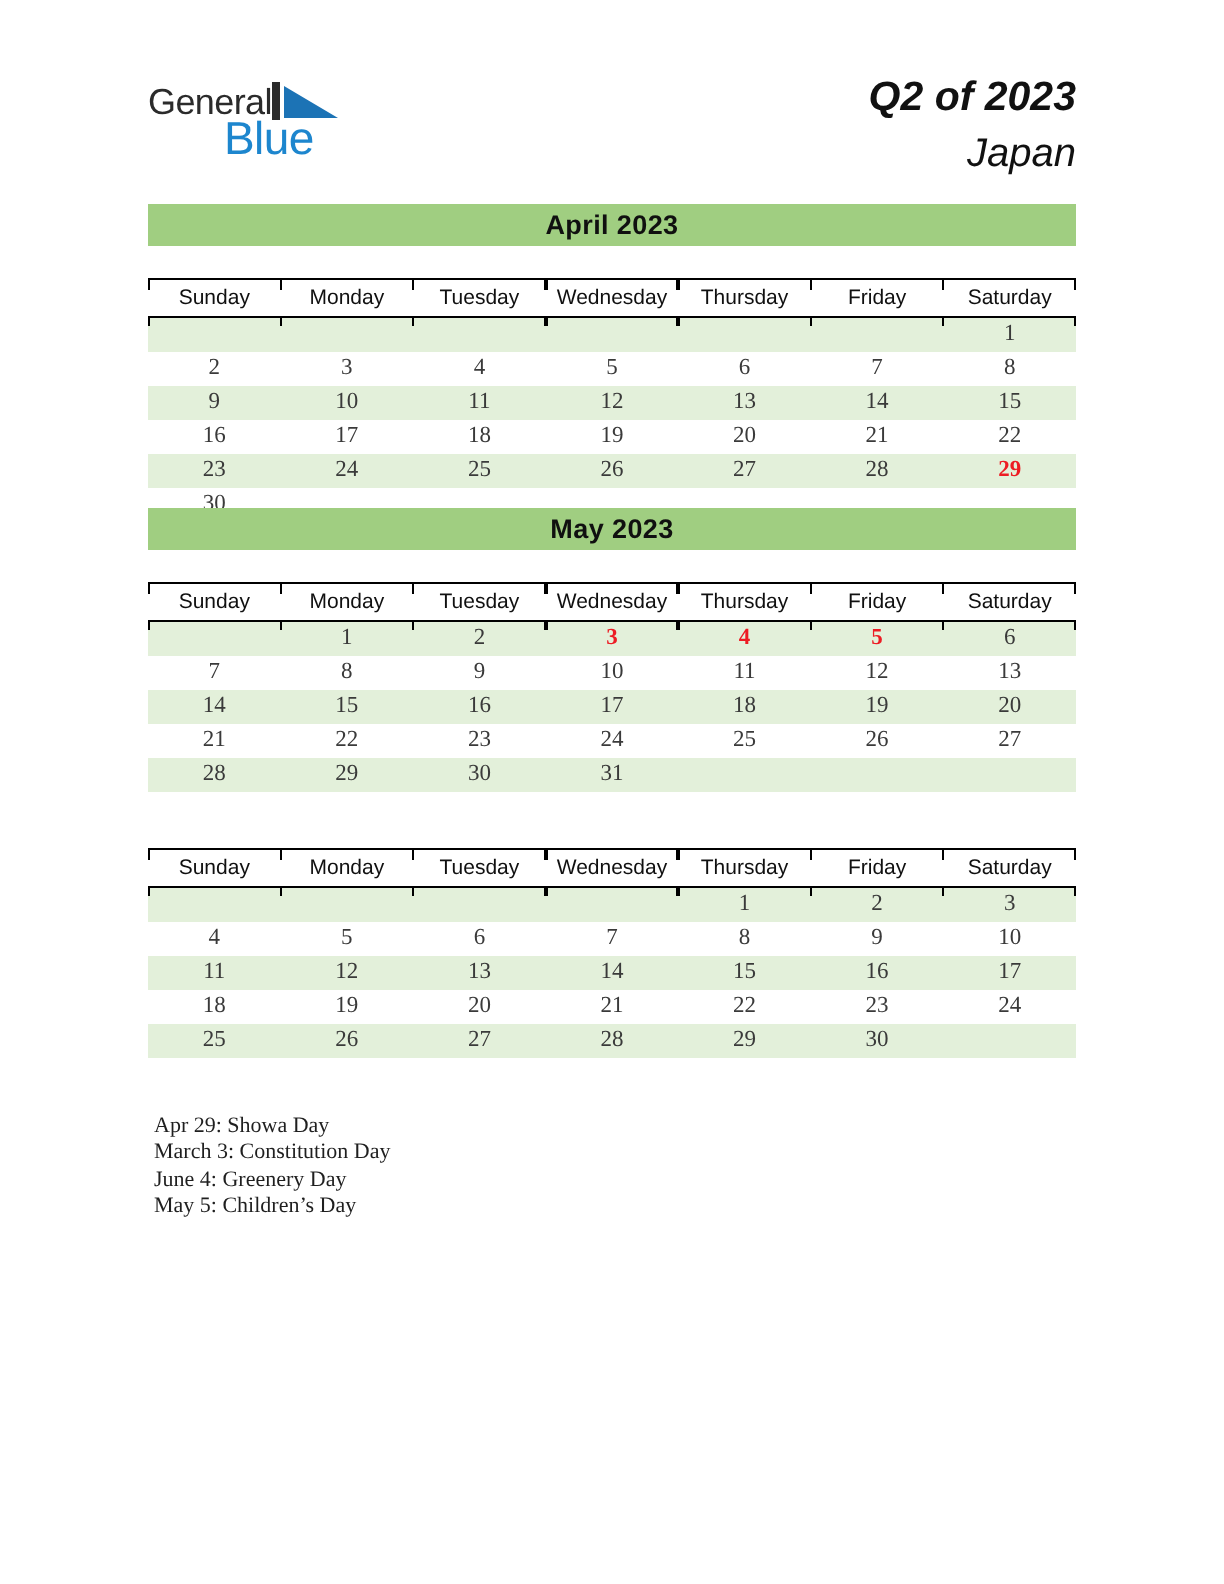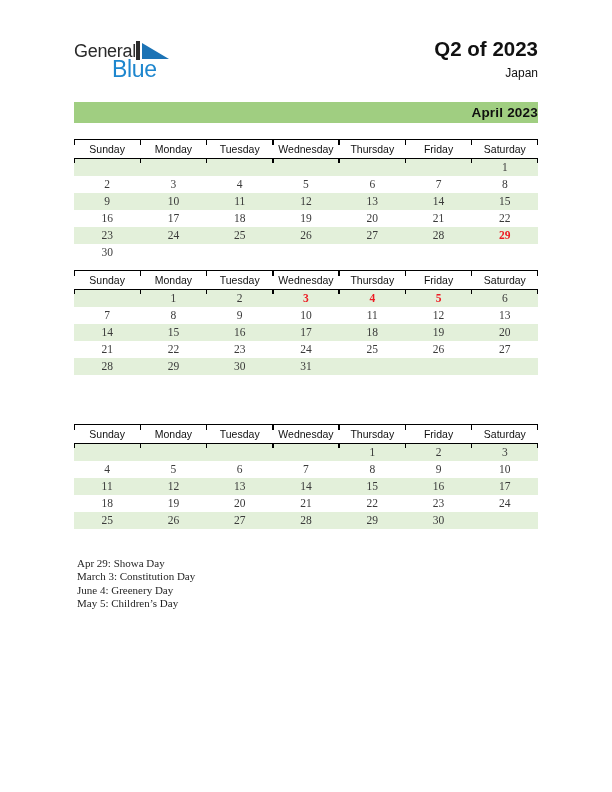--- a/index.html
+++ b/index.html
@@ -26,28 +26,28 @@
   .logo .general{position:absolute;left:0;top:0;font-size:18px;letter-spacing:-0.3px;color:#2B2B2B;}
   .logo .bar{position:absolute;left:62px;top:0;width:3.5px;height:18.5px;background:#2B2B2B;}
   .logo .flag{
     position:absolute;left:68px;top:2px;width:27px;height:16px;
     background:var(--blue-dark);
     -webkit-clip-path:polygon(0 0,100% 100%,0 100%);
     clip-path:polygon(0 0,100% 100%,0 100%);
   }
   .logo .blue{position:absolute;left:38px;top:15px;font-size:23px;letter-spacing:-0.3px;color:var(--blue);}
   
-  .titleblock{position:absolute;top:37px;left:250px;width:288px;text-align:right;}
+  .titleblock{position:absolute;top:37px;left:250px;width:288px;text-align:right;font-style:italic;}
   .titleblock .qtitle{font-size:20.5px;font-weight:bold;color:#111;}
-  .titleblock .region{font-size:12px;margin-top:5px;color:#111;}
+  .titleblock .region{font-size:20px;margin-top:5px;color:#111;}
   
   .month{position:absolute;left:74px;width:464px;}
   .month-header{
     height:21px;background:var(--green-header);
-    text-align:right;font-size:13.5px;font-weight:bold;line-height:21px;
+    text-align:center;font-size:13.5px;font-weight:bold;line-height:21px;
     color:#101010;letter-spacing:0.2px;
   }
   .weekdays{
     position:relative;height:20px;display:flex;
     border-top:1.4px solid #000;border-bottom:1.4px solid #000;
     background:#fff;
     margin-top:16px;
   }
   .wd{flex:1;text-align:center;font-size:10.5px;line-height:18px;color:#101010;}
   .tick{position:absolute;width:1.4px;height:4.5px;background:#000;}
@@ -165,20 +165,21 @@
         <div class="cell"></div>
         <div class="cell"></div>
         <div class="cell"></div>
         <div class="cell"></div>
         <div class="cell"></div>
       </div>
     </div>
 </div>
 
 <div class="month" id="month-may">
+  <div class="month-header">May 2023</div>
   <div class="weekdays">
       <div class="wd">Sunday</div>
       <div class="wd">Monday</div>
       <div class="wd">Tuesday</div>
       <div class="wd">Wednesday</div>
       <div class="wd">Thursday</div>
       <div class="wd">Friday</div>
       <div class="wd">Saturday</div>
       <div class="tick t" style="left: calc(0% + 0px);"></div>
       <div class="tick b" style="left: calc(0% + 0px);"></div>

